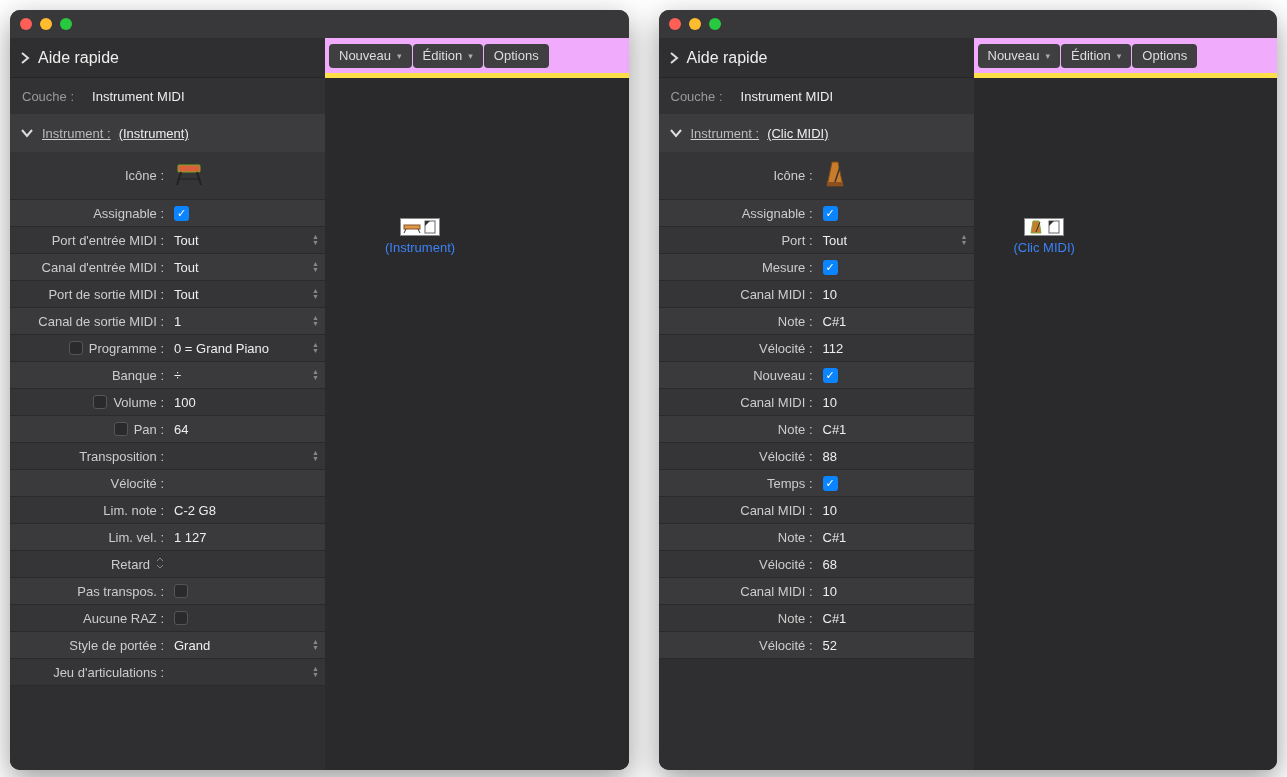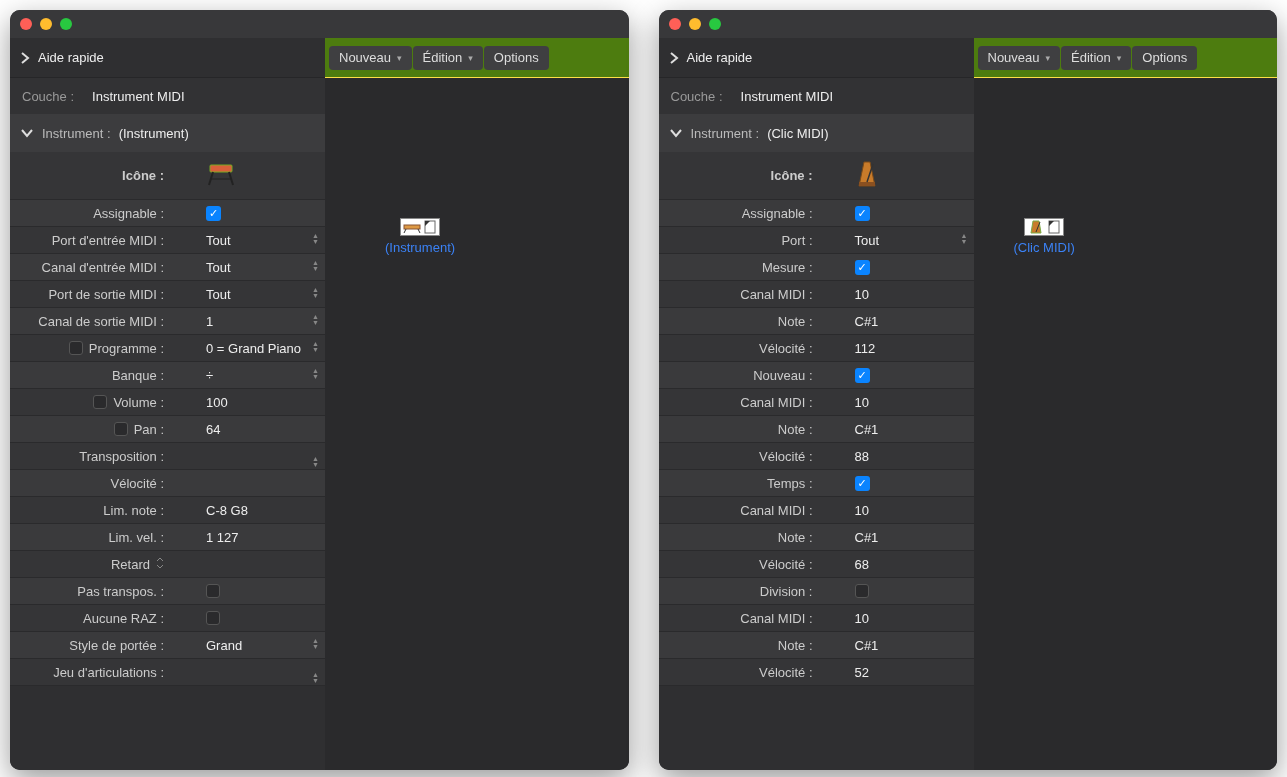--- a/index.html
+++ b/index.html
@@ -14,41 +14,41 @@
   .titlebar { height: 28px; display:flex; align-items:center; padding:0 10px; gap:8px; background:#38383a; }
   .dot { width:12px; height:12px; border-radius:50%; }
   .dot.red { background:#ff5f57; } .dot.yellow { background:#febc2e; } .dot.green { background:#28c840; }
   .content { flex:1; display:flex; overflow:hidden; }
   .inspector { width: 315px; background:#2f2f31; display:flex; flex-direction:column; color:#d0d0d0; font-size:13px; overflow-y:auto; }
   .insp-row { display:flex; align-items:center; height:34px; padding:0 10px; border-bottom:1px solid #262628; }
   .chevron { display:inline-block; }
   .chevron svg { display:block; }
   .layer-row { background:#323234; color:#999; padding:0 12px; height:36px; display:flex; align-items:center; gap:18px; }
   .layer-row .val { color:#eee; }
-  .instr-head { background:#3c3c3e; height:38px; display:flex; align-items:center; gap:8px; padding:0 10px; cursor:pointer; }
+  .instr-head { background:#3c3c3e; height:38px; display:flex; align-items:center; gap:8px; padding:0 10px; cursor:pointer;text-decoration:underline; }
   .instr-head .name { color:#eee; }
   .instr-head .lbl { color:#bbb; }
   .prop-row { height:27px; display:flex; align-items:center; border-bottom:1px solid #2a2a2c; }
   .prop-row:nth-child(odd) { background:#353537; }
   .prop-row:nth-child(even) { background:#3a3a3c; }
   .prop-left { width: 158px; text-align:right; padding-right:4px; color:#ccc; display:flex; align-items:center; justify-content:flex-end; gap:6px; }
-  .prop-val { flex:1; color:#eee; padding-left:6px; display:flex; align-items:flex-start; gap:6px; position:relative;margin-left:32px; }
+  .prop-val { flex:1; color:#eee; padding-left:6px; display:flex; align-items:center; gap:6px; position:relative; }
   .cb-off { width:14px; height:14px; border:1px solid #555; border-radius:3px; display:inline-block; background:#2a2a2c; }
   .cb-on { width:15px; height:15px; border-radius:3px; background:#0a84ff; display:inline-flex; align-items:center; justify-content:center; }
   .cb-on::after { content:"✓"; color:#fff; font-size:11px; line-height:1; }
   .stepper { position:absolute; right:6px; display:flex; flex-direction:column; font-size:7px; color:#888; line-height:6px; }
   .main { flex:1; background:#2a2a2c; position:relative; }
-  .toolbar { height:40px; background:#4d7c0f; display:flex; align-items:center; gap:1px; padding:0 4px; border-bottom:1px solid #fde047; }
+  .toolbar { height:40px; background:#f0abfc; display:flex; align-items:center; gap:1px; padding:0 4px; border-bottom:5px solid #fde047; }
   .btn { background:#3f3f41; color:#ddd; height:24px; padding:0 10px; border-radius:4px; font-size:13px; display:inline-flex; align-items:center; gap:6px; cursor:pointer; }
   .btn .car { font-size:9px; color:#aaa; }
   .obj { position:absolute; text-align:center; }
   .obj-icon { width:40px; height:18px; background:#fff; border:1px solid #888; display:flex; align-items:center; justify-content:center; margin:0 auto; }
   .obj-label { color:#3b82f6; font-size:13px; margin-top:4px; font-weight:500; }
-  .icon-row { height:48px;font-weight:bold; }
-  .help-row { height:40px; font-size:13px; color:#eee; }
+  .icon-row { height:48px; }
+  .help-row { height:40px; font-size:16px; color:#eee; }
   .prop-list { display:flex; flex-direction:column; }
 </style>
 </head>
 <body>
 
 <div class="window">
   <div class="titlebar">
     <span class="dot red"></span>
     <span class="dot yellow"></span>
     <span class="dot green"></span>
@@ -207,21 +207,21 @@
             </div>
             <div class="prop-val">
               <span></span>
             </div>
           </div>
           <div class="prop-row">
             <div class="prop-left">
               <span>Lim. note :</span>
             </div>
             <div class="prop-val">
-              <span>C-8  G8</span>
+              <span>C-2  G8</span>
             </div>
           </div>
           <div class="prop-row">
             <div class="prop-left">
               <span>Lim. vel. :</span>
             </div>
             <div class="prop-val">
               <span>1   127</span>
             </div>
           </div>
@@ -461,28 +461,20 @@
           <div class="prop-row">
             <div class="prop-left">
               <span>Vélocité :</span>
             </div>
             <div class="prop-val">
               <span>68</span>
             </div>
           </div>
           <div class="prop-row">
             <div class="prop-left">
-              <span>Division :</span>
-            </div>
-            <div class="prop-val">
-              <span class="cb-off"></span>
-            </div>
-          </div>
-          <div class="prop-row">
-            <div class="prop-left">
               <span>Canal MIDI :</span>
             </div>
             <div class="prop-val">
               <span>10</span>
             </div>
           </div>
           <div class="prop-row">
             <div class="prop-left">
               <span>Note :</span>
             </div>

